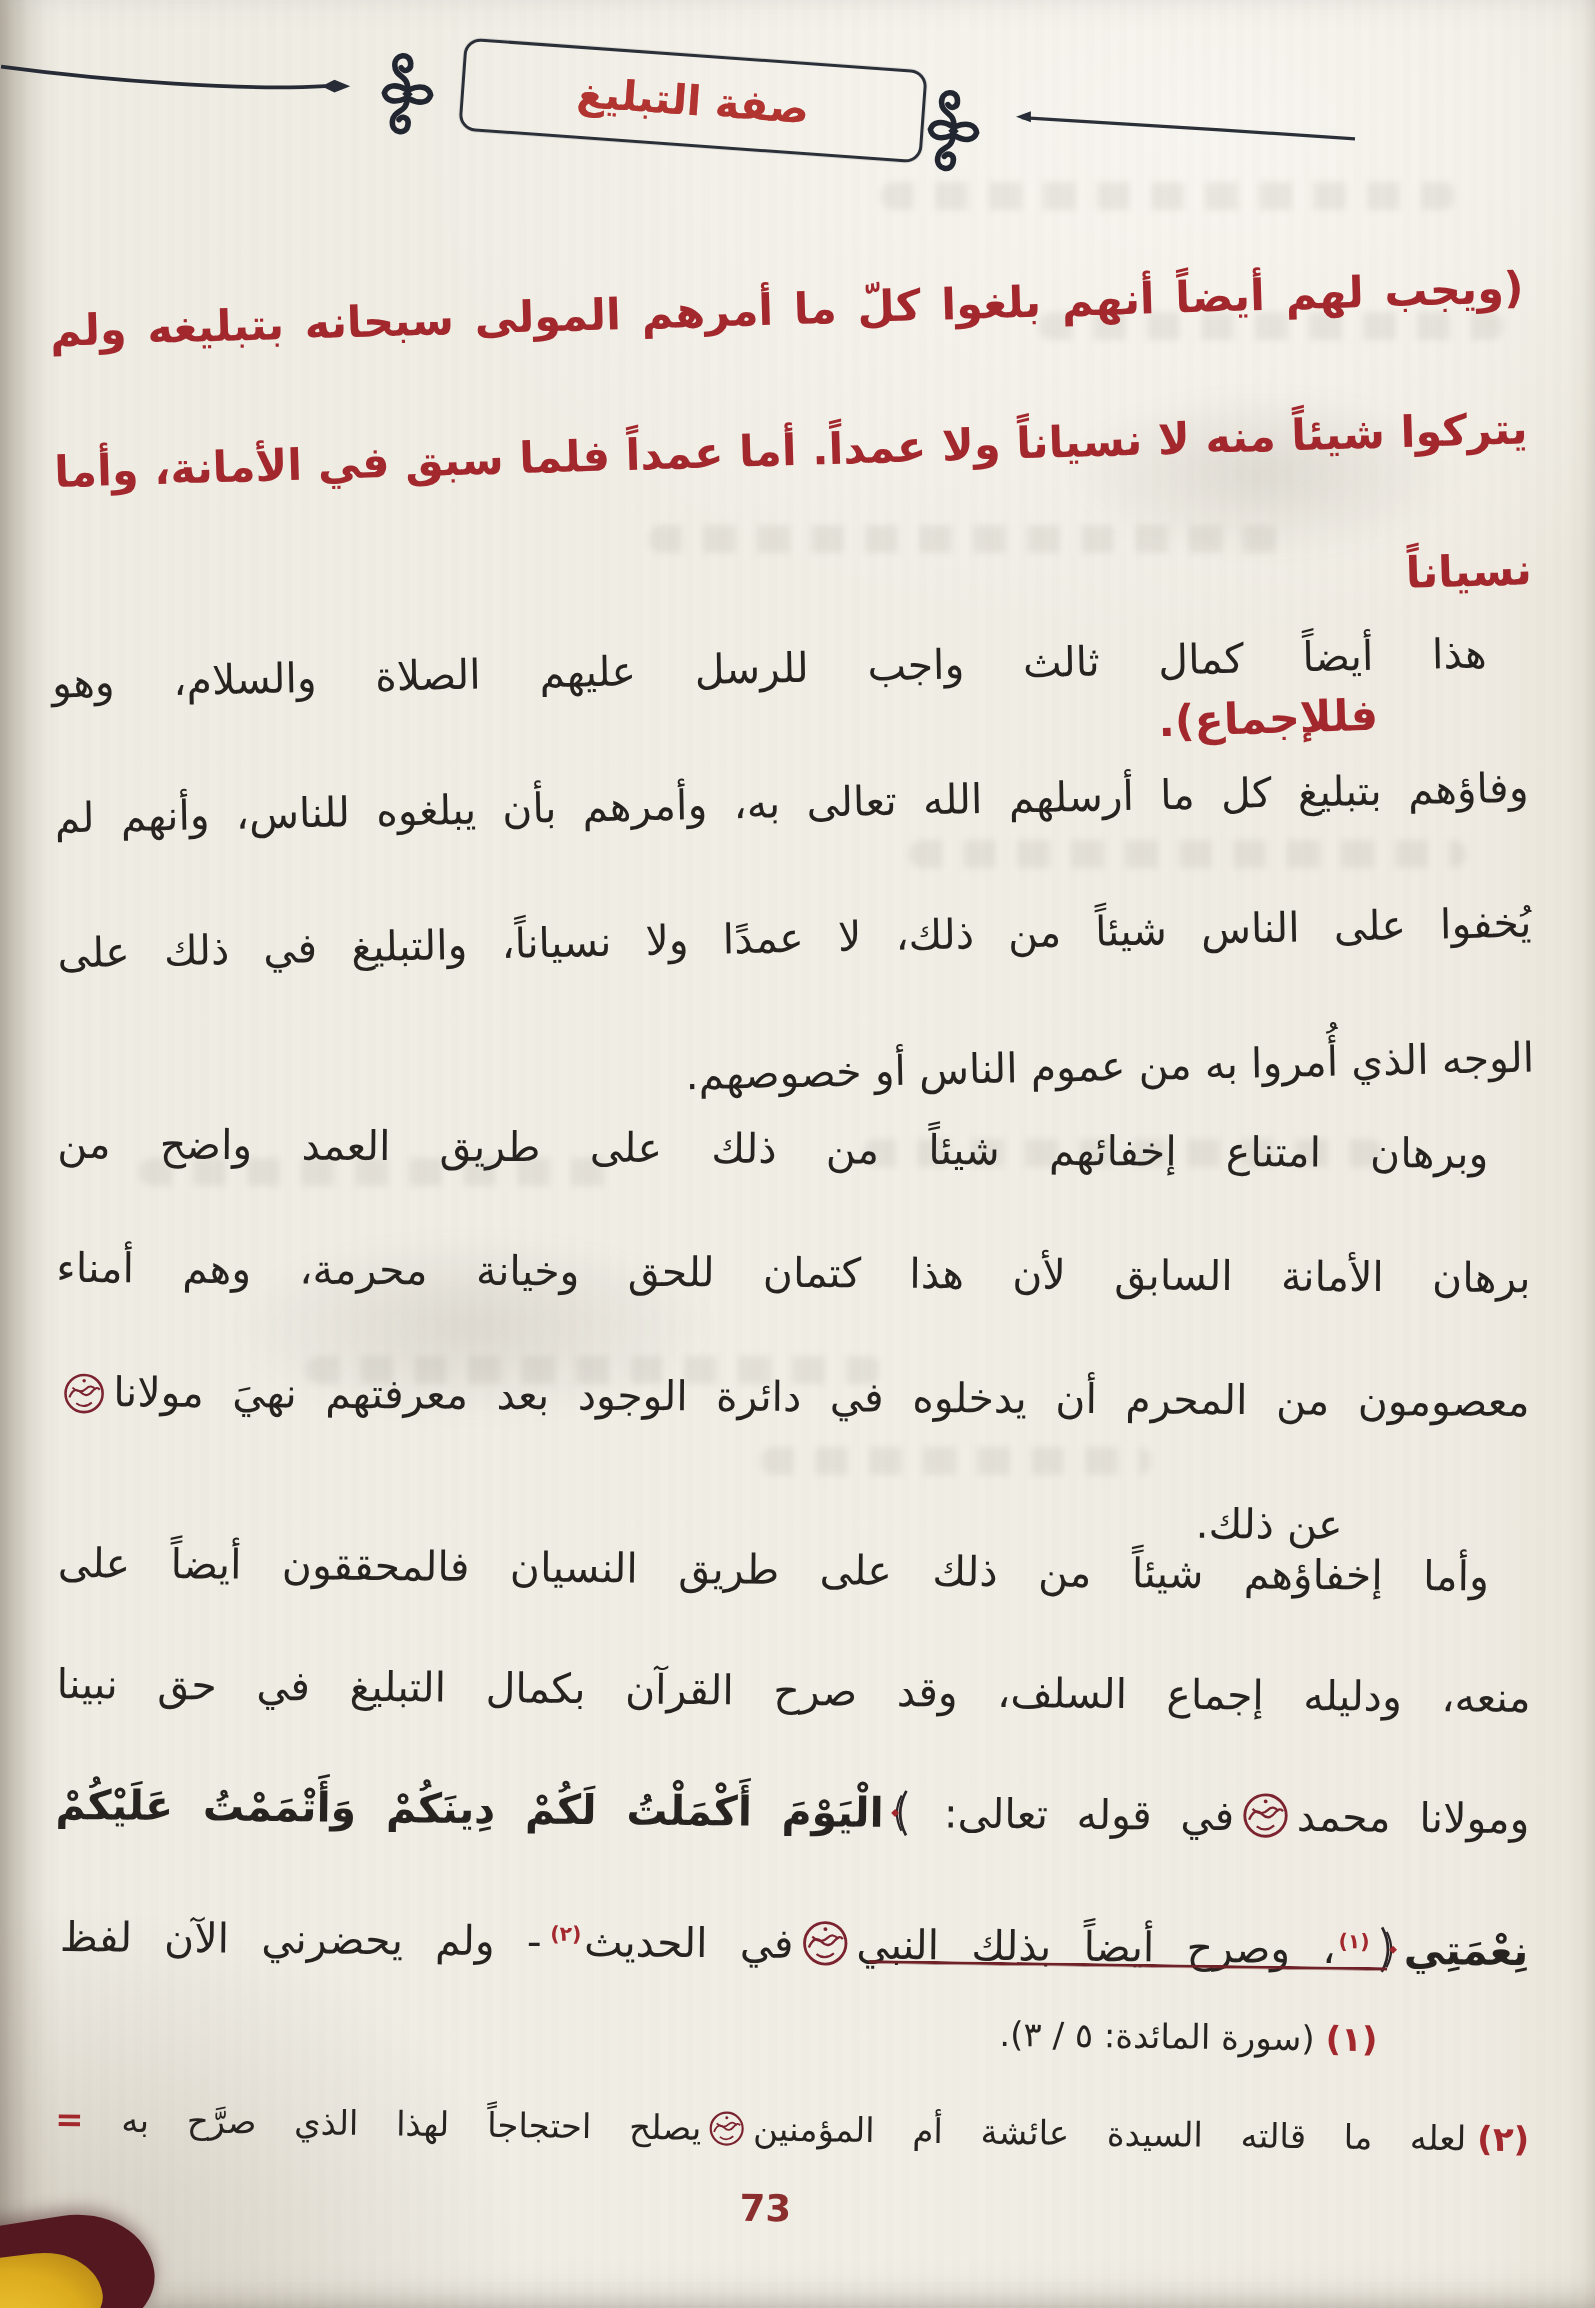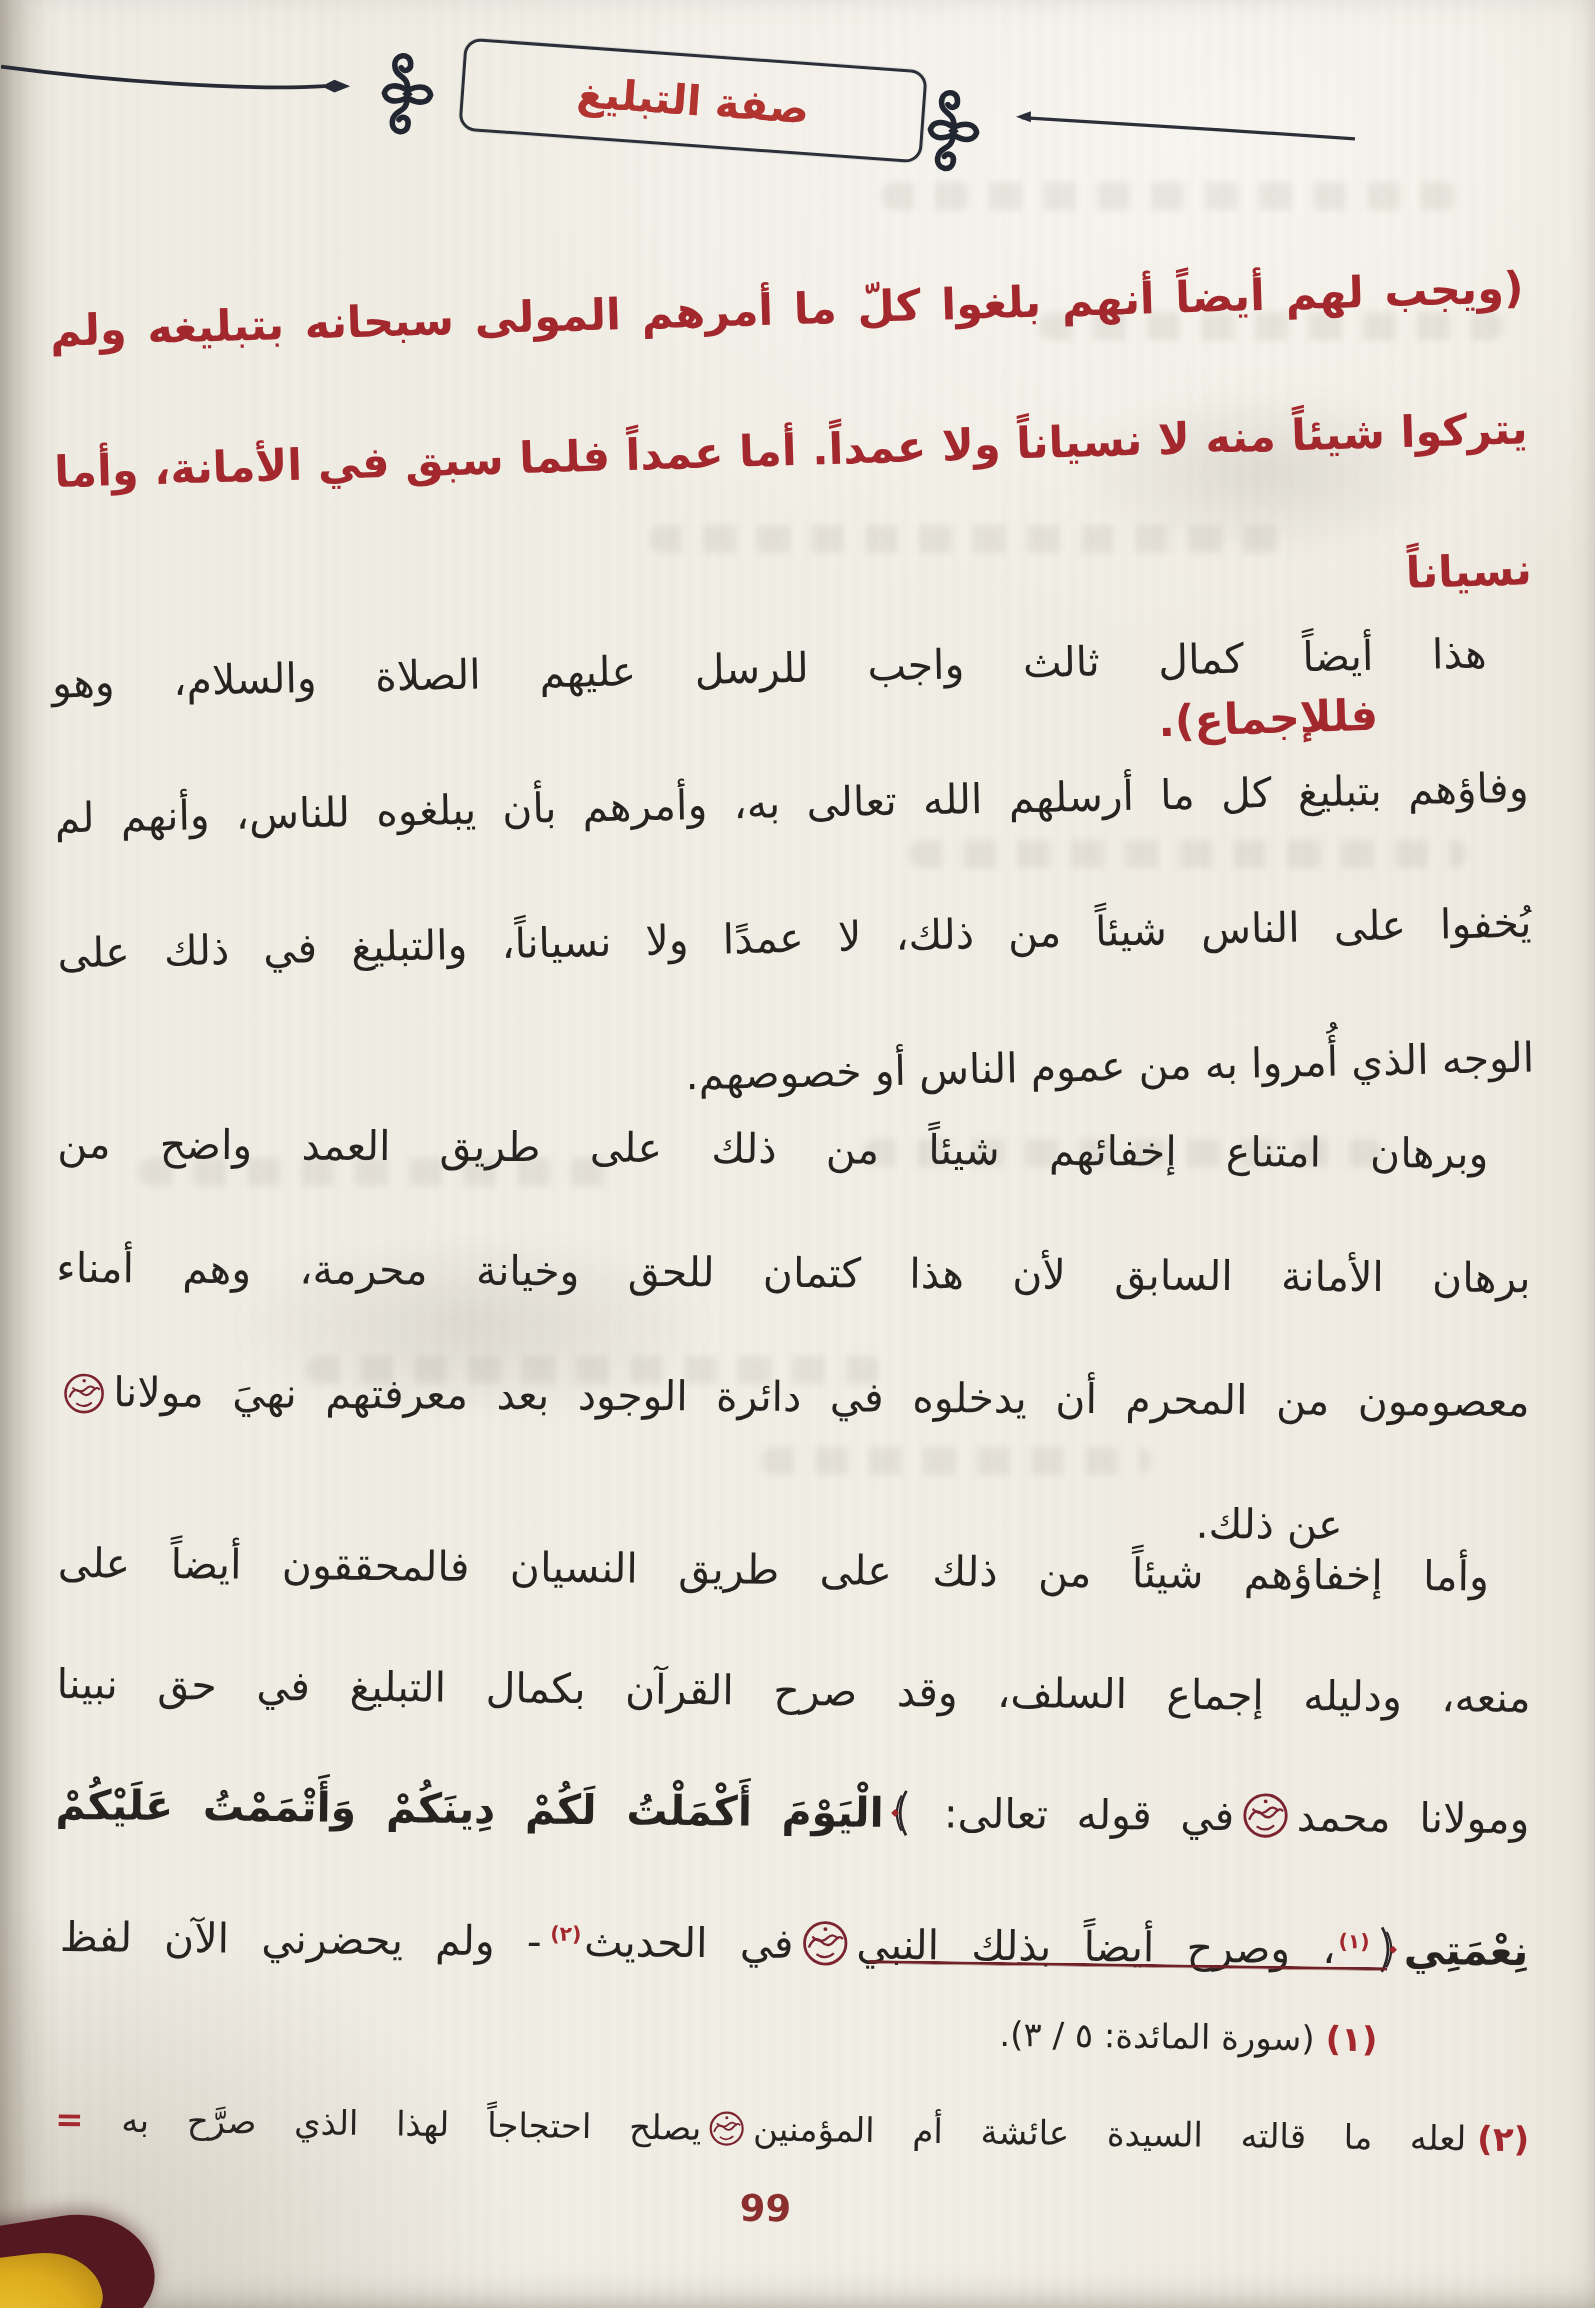--- a/index.html
+++ b/index.html
@@ -235,18 +235,18 @@
       <span class="marker">(٢)</span><span>لعله ما قالته السيدة عائشة أم المؤمنين</span><span class="roundel"><svg viewBox="0 0 44 44" width="37" height="37">
             <circle cx="22" cy="22" r="19" fill="none" stroke="currentColor" stroke-width="2.6"></circle>
             <path d="M7 26 q5 -12 12 -5 q6 6 12 -2 q4 -5 7 -1" fill="none" stroke="currentColor" stroke-width="2.2"></path>
             <path d="M10 16 q8 7 14 1 q5 -5 10 1" fill="none" stroke="currentColor" stroke-width="2"></path>
             <path d="M14 32 q8 6 16 -1" fill="none" stroke="currentColor" stroke-width="2"></path>
             <circle cx="22" cy="9" r="1.8" fill="currentColor"></circle>
           </svg></span><span>يصلح احتجاجاً لهذا الذي صرَّح به</span> <span class="eq">=</span>
     </div>
   </div>
 
-  <div class="page-number">99</div>
+  <div class="page-number">73</div>
 
   <div class="corner-maroon"></div>
   <div class="corner-gold"></div>
 </div>
 
 
 </body></html>

